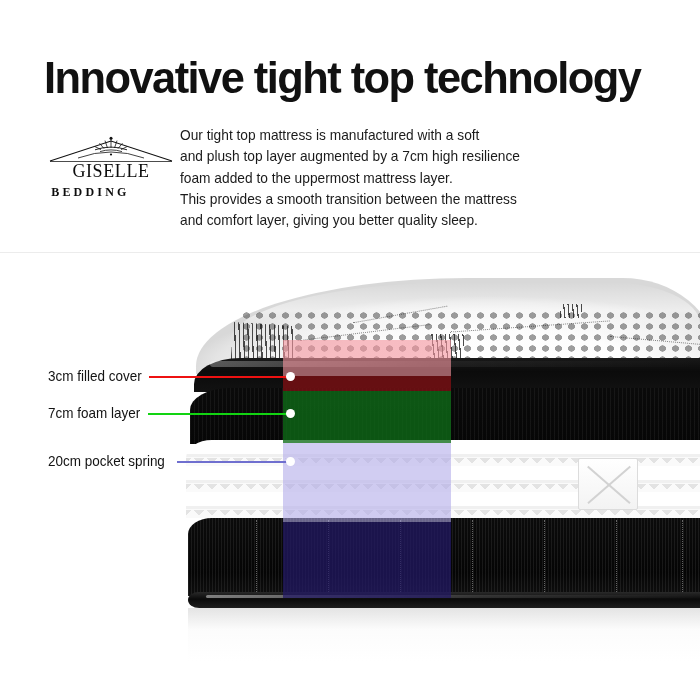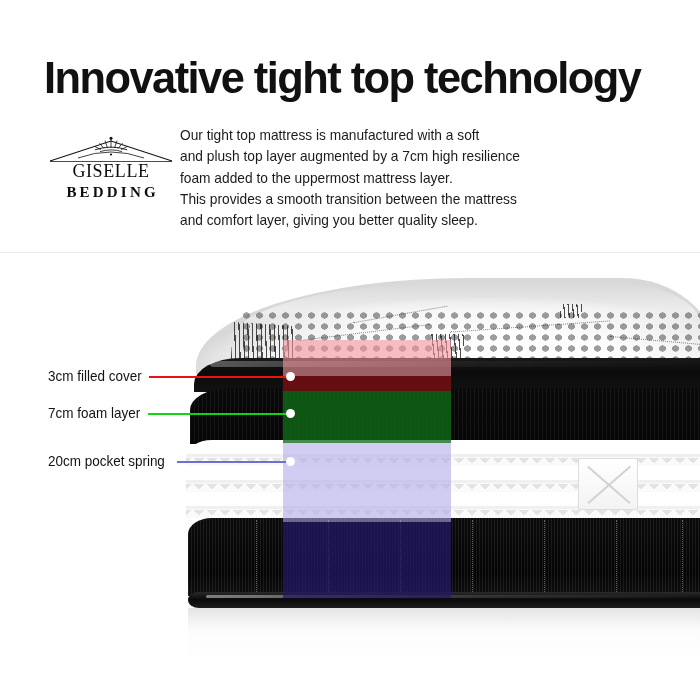--- a/index.html
+++ b/index.html
@@ -51,24 +51,24 @@
     font-family: "Liberation Serif", serif;
     font-size: 18px;
     line-height: 27px;
     letter-spacing: 0.6px;
     color: #0d0d0d;
   }
   #logo-bedding {
     position: absolute;
     left: 0; top: 47px;
     width: 126px;
-    text-align: center;
+    text-align: left;
     font-family: "Liberation Serif", serif;
     font-weight: 700;
-    font-size: 15px;
+    font-size: 12px;
     line-height: 19px;
     letter-spacing: 3.2px;
     text-indent: 3.2px;
     color: #0d0d0d;
   }
 
   
   #body-copy {
     position: absolute;
     left: 180px; top: 125px;

